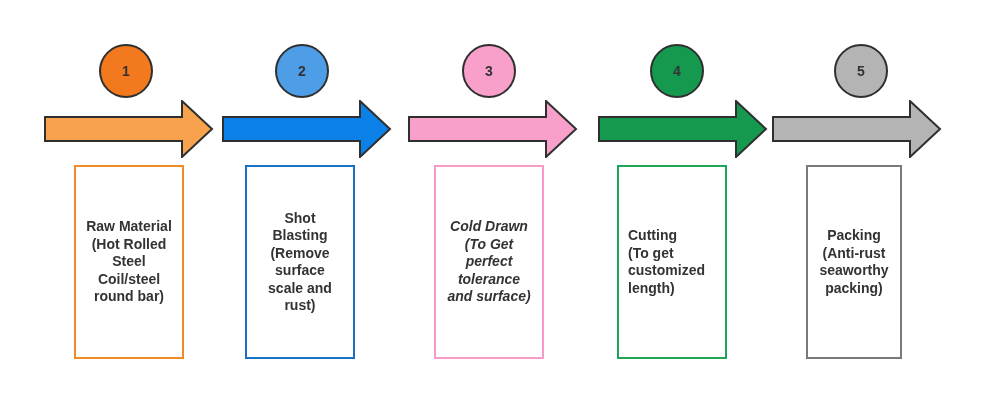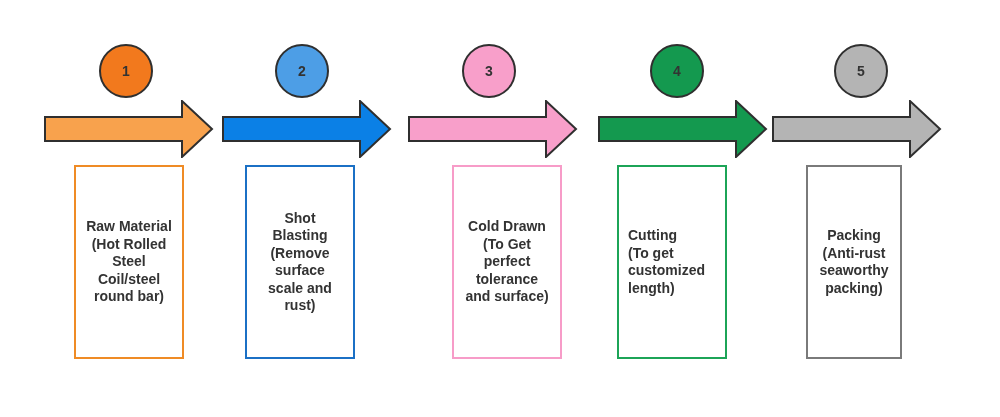--- a/index.html
+++ b/index.html
@@ -53,21 +53,21 @@
   .label {
     white-space: pre-line;
     text-align: center;
     font-size: 14px;
     line-height: 17.5px;
     padding: 0 2px;
   }
   
   .c1 { left: 99px; }  .a1 { left: 44px; }  .b1 { left: 74px; justify-content: center; }
   .c2 { left: 275px; } .a2 { left: 222px; } .b2 { left: 245px; }
-  .c3 { left: 462px; } .a3 { left: 408px; } .b3 { left: 452px; }
+  .c3 { left: 462px; } .a3 { left: 408px; } .b3 { left: 434px; font-style: italic; }
   .c4 { left: 650px; } .a4 { left: 598px; } .b4 { left: 617px; }
   .c5 { left: 834px; } .a5 { left: 772px; } .b5 { left: 806px; width: 96px; }
   
   .b4 { justify-content: flex-start; padding-left: 9px; }
   .b4 .label { text-align: left; padding: 0; }
 </style>
 </head>
 <body>
 
 <div class="diagram" style="color: rgb(51, 51, 51); background-color: rgb(255, 255, 255);">

